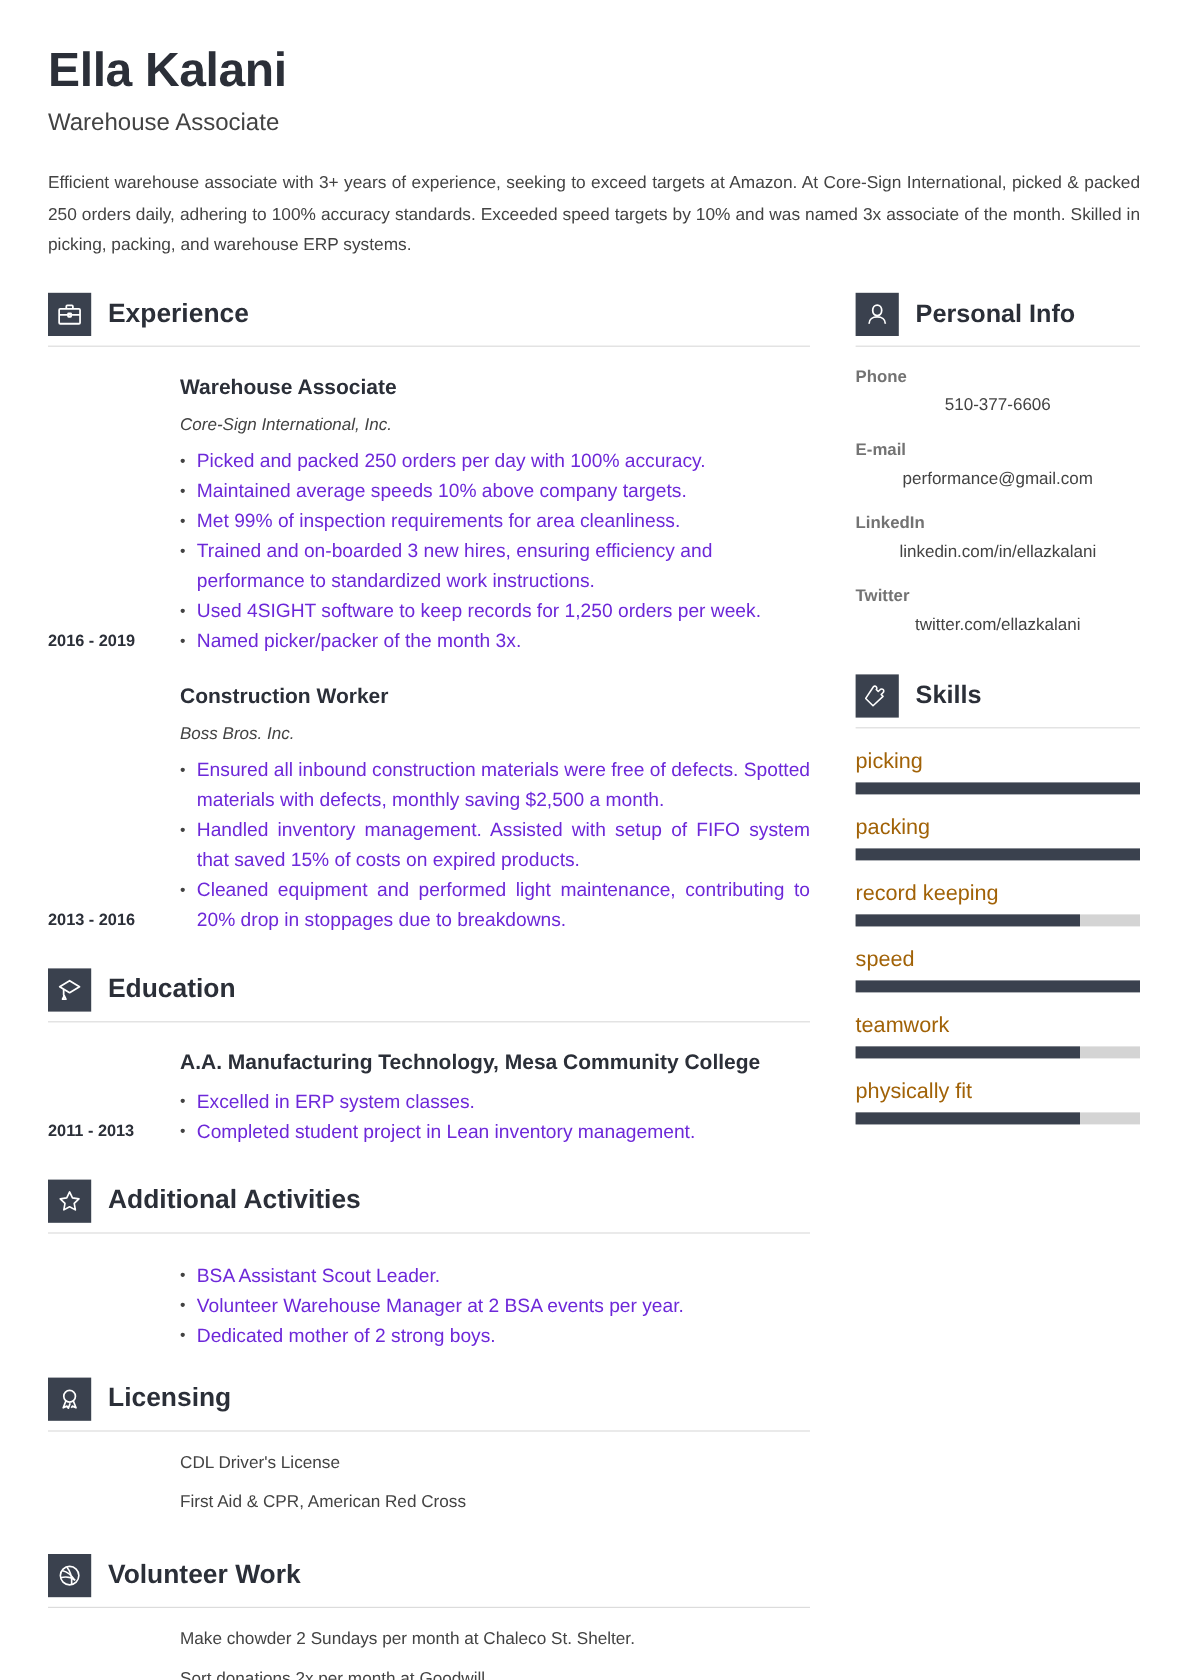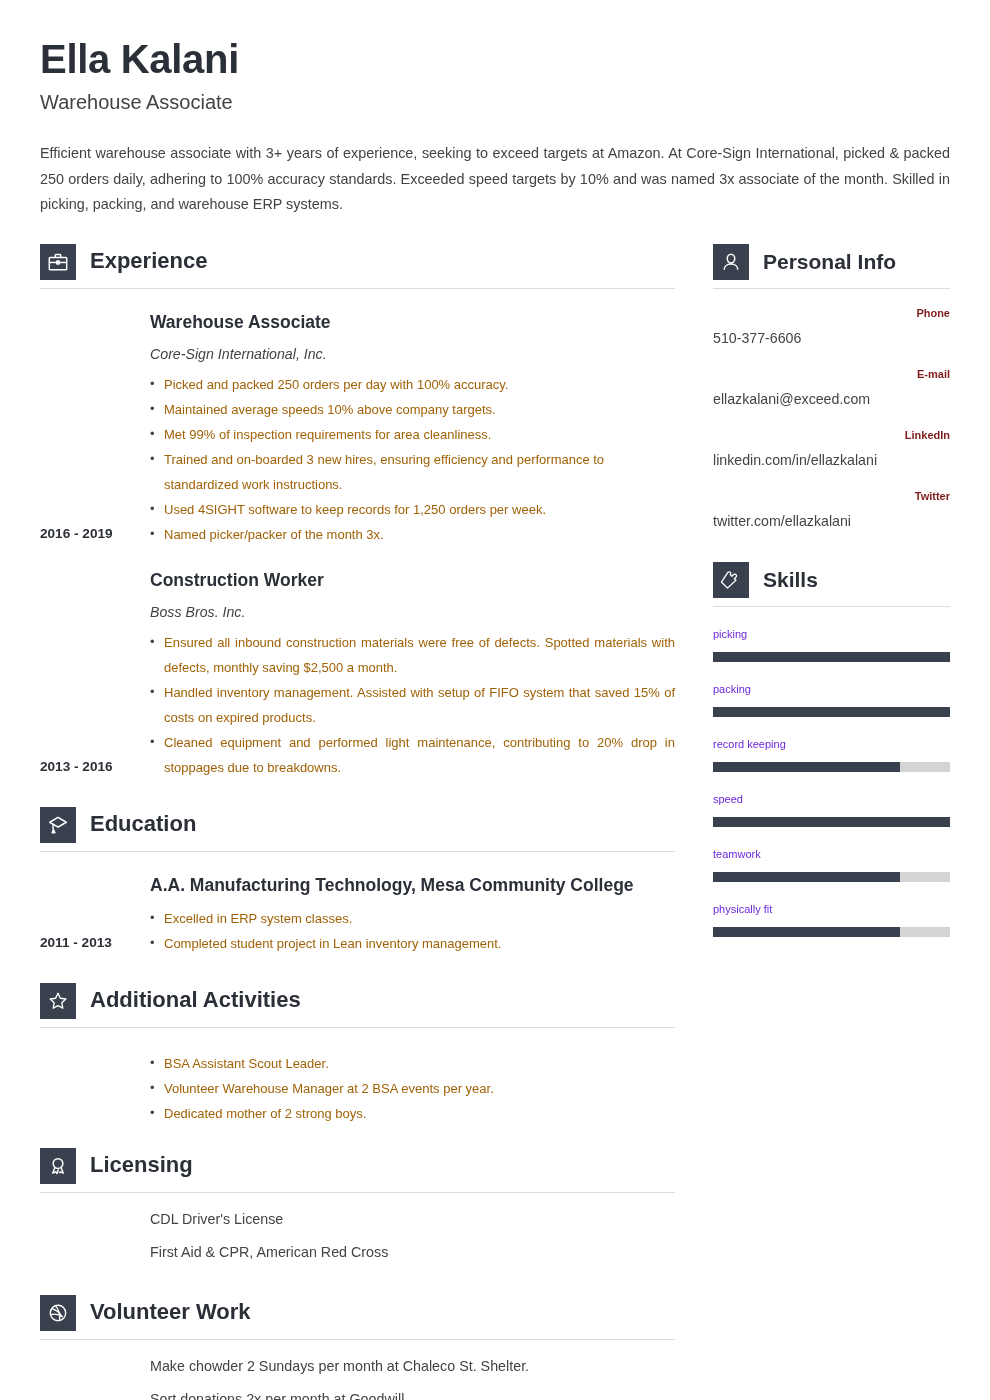--- a/index.html
+++ b/index.html
@@ -109,23 +109,23 @@
     line-height: 25px;
     margin-top: 4px;
   }
   ul.bullets {
     list-style: none;
     margin-top: 5px;
   }
   ul.bullets li {
     position: relative;
     padding-left: 14px;
-    font-size: 13px;
+    font-size: 16px;
     line-height: 25px;
-    color: #a16207;
+    color: #6d28d9;
     text-align: justify;
   }
   ul.bullets li::before {
     content: "\2022";
     position: absolute;
     left: 0;
     top: -1px;
     color: #434343;
     font-size: 13px;
   }
@@ -143,36 +143,36 @@
     color: #434343;
     margin-bottom: 8px;
   }
 
   .sec-gap { margin-top: 27px; }
   .sec-gap-sm { margin-top: 22px; }
 
   
   .side-field { margin-top: 13px; }
   .side-label {
-    font-size: 11px;
+    font-size: 14px;
     font-weight: bold;
-    color: #7f1d1d;
+    color: #737373;
     line-height: 22px;
-    text-align: right;
   }
   .side-value {
     font-size: 14.2px;
     color: #434343;
     line-height: 24px;
     margin-top: 2px;
+    text-align: center;
   }
   .skill { margin-top: 16px; }
   .skill-name {
-    font-size: 11px;
-    color: #6d28d9;
+    font-size: 18px;
+    color: #a16207;
     line-height: 22px;
   }
   .skill-track {
     margin-top: 7px;
     height: 10px;
     width: 100%;
     background: #d4d4d4;
   }
   .skill-fill {
     height: 10px;
@@ -343,21 +343,21 @@
           <span class="sec-title side">Personal Info</span>
         </div>
         <div class="sec-rule"></div>
 
         <div class="side-field">
           <div class="side-label">Phone</div>
           <div class="side-value">510-377-6606</div>
         </div>
         <div class="side-field">
           <div class="side-label">E-mail</div>
-          <div class="side-value">ellazkalani@exceed.com</div>
+          <div class="side-value">performance@gmail.com</div>
         </div>
         <div class="side-field">
           <div class="side-label">LinkedIn</div>
           <div class="side-value">linkedin.com/in/ellazkalani</div>
         </div>
         <div class="side-field">
           <div class="side-label">Twitter</div>
           <div class="side-value">twitter.com/ellazkalani</div>
         </div>
       </div>

